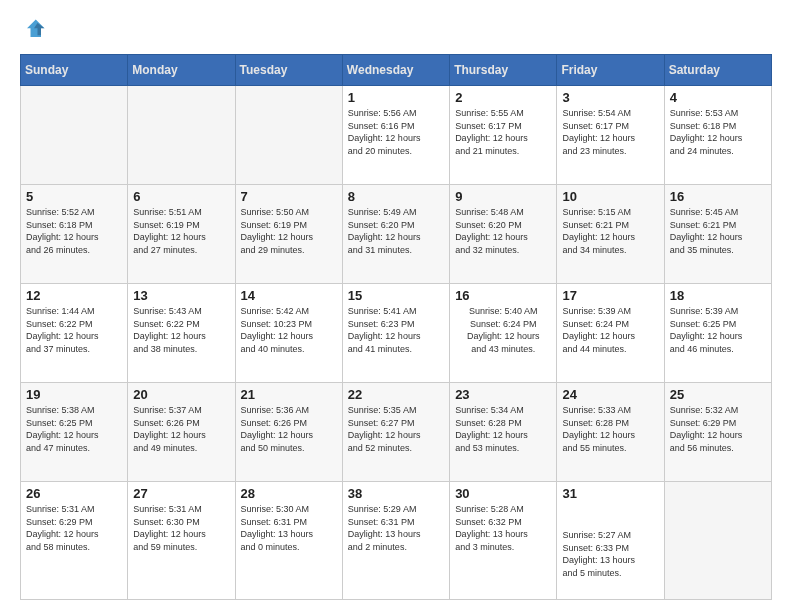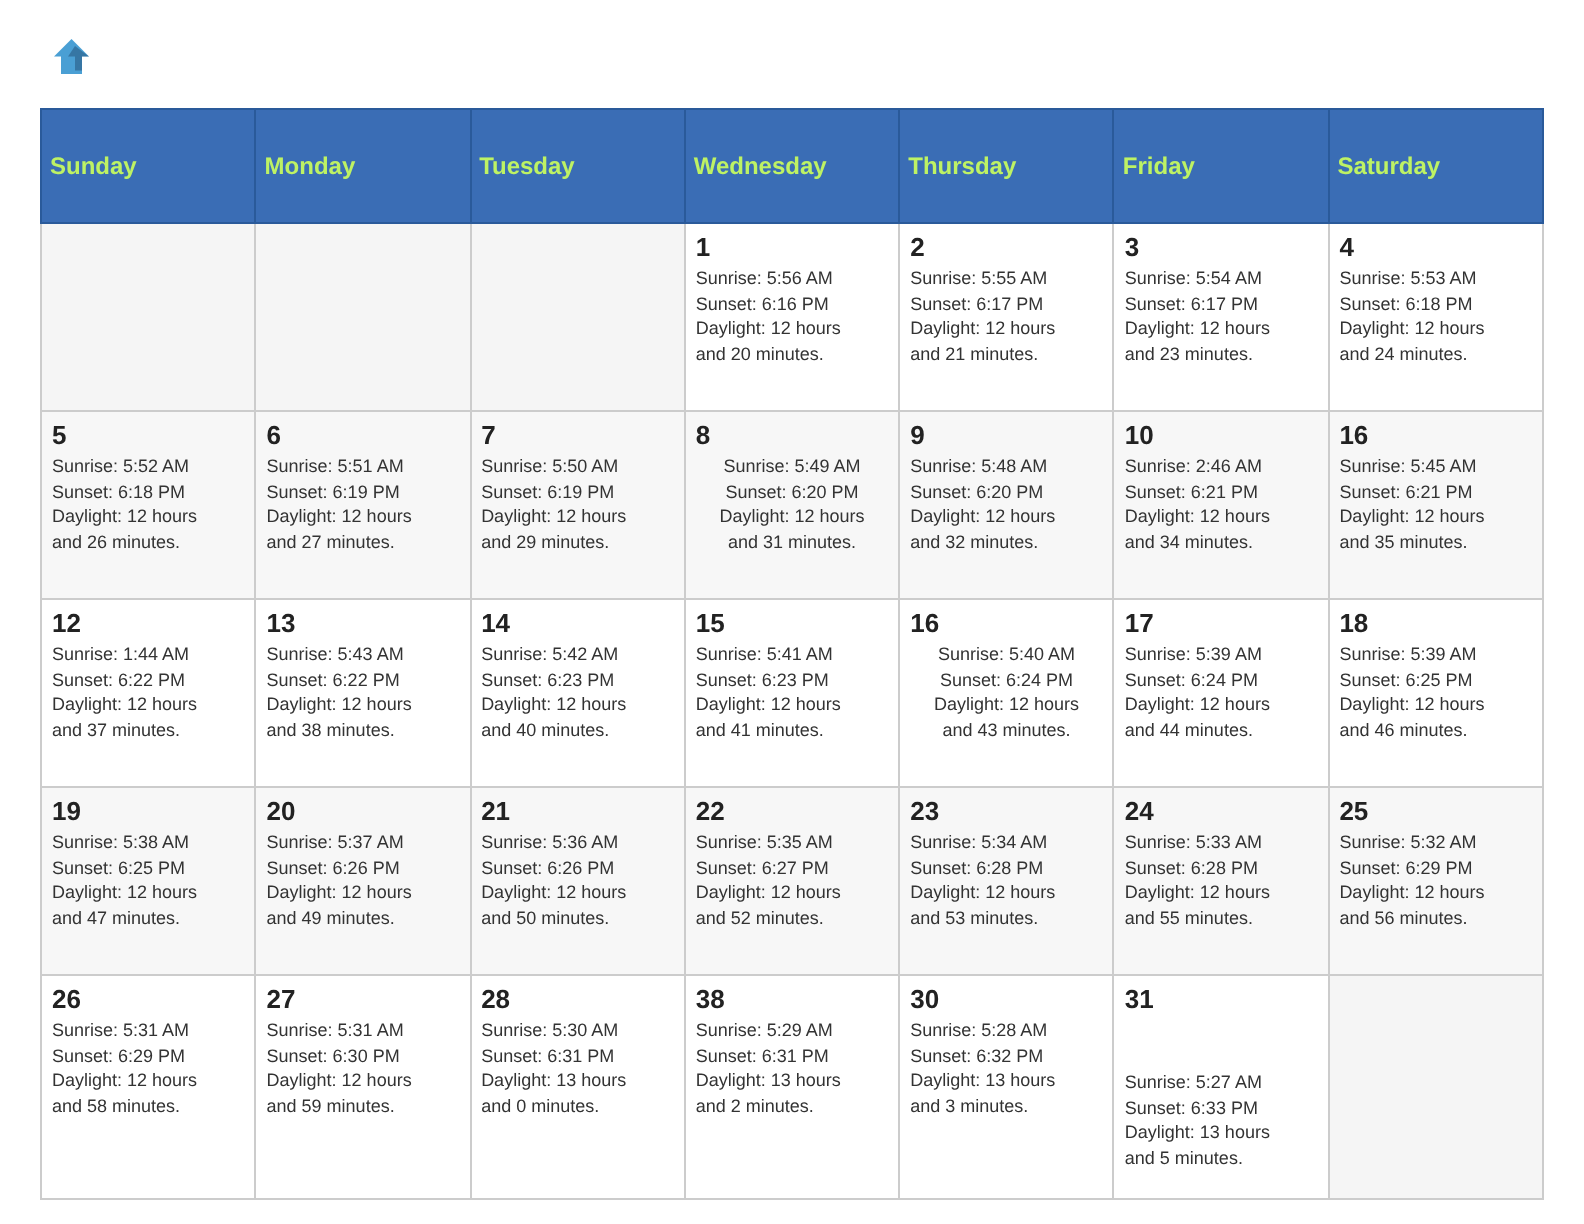--- a/index.html
+++ b/index.html
@@ -55,24 +55,24 @@
     }
     .calendar {
       flex: 1;
       border: 1px solid #ccc;
       border-collapse: collapse;
       width: 100%;
       table-layout: fixed;
     }
     .calendar th {
       background: #3a6db5;
-      color: #bef264;
+      color: #e5e5e5;
       font-size: 12px;
       font-weight: bold;
-      padding: 21px 4px;
+      padding: 8px 4px;
       text-align: left;
       border: 1px solid #2a5a9a;
     }
     .calendar td {
       border: 1px solid #ccc;
       vertical-align: top;
       padding: 4px 5px;
       font-size: 9.5px;
       color: #222;
       background: #fff;
@@ -183,35 +183,35 @@
           </td>
           <td>
             <span class="day-num">7</span>
             <div class="day-info" style="white-space: pre-line;">Sunrise: 5:50 AM
 Sunset: 6:19 PM
 Daylight: 12 hours
 and 29 minutes.</div>
           </td>
           <td>
             <span class="day-num">8</span>
-            <div class="day-info" style="white-space: pre-line; text-align: center;">Sunrise: 5:49 AM
+            <div class="day-info" style="white-space: pre-line;">Sunrise: 5:49 AM
 Sunset: 6:20 PM
 Daylight: 12 hours
 and 31 minutes.</div>
           </td>
           <td>
             <span class="day-num">9</span>
             <div class="day-info" style="white-space: pre-line;">Sunrise: 5:48 AM
 Sunset: 6:20 PM
 Daylight: 12 hours
 and 32 minutes.</div>
           </td>
           <td>
             <span class="day-num">10</span>
-            <div class="day-info" style="white-space: pre-line;">Sunrise: 2:46 AM
+            <div class="day-info" style="white-space: pre-line;">Sunrise: 5:15 AM
 Sunset: 6:21 PM
 Daylight: 12 hours
 and 34 minutes.</div>
           </td>
           <td>
             <span class="day-num">16</span>
             <div class="day-info" style="white-space: pre-line;">Sunrise: 5:45 AM
 Sunset: 6:21 PM
 Daylight: 12 hours
 and 35 minutes.</div>
@@ -228,21 +228,21 @@
           <td>
             <span class="day-num">13</span>
             <div class="day-info" style="white-space: pre-line;">Sunrise: 5:43 AM
 Sunset: 6:22 PM
 Daylight: 12 hours
 and 38 minutes.</div>
           </td>
           <td>
             <span class="day-num">14</span>
             <div class="day-info" style="white-space: pre-line;">Sunrise: 5:42 AM
-Sunset: 6:23 PM
+Sunset: 10:23 PM
 Daylight: 12 hours
 and 40 minutes.</div>
           </td>
           <td>
             <span class="day-num">15</span>
             <div class="day-info" style="white-space: pre-line;">Sunrise: 5:41 AM
 Sunset: 6:23 PM
 Daylight: 12 hours
 and 41 minutes.</div>
           </td>

